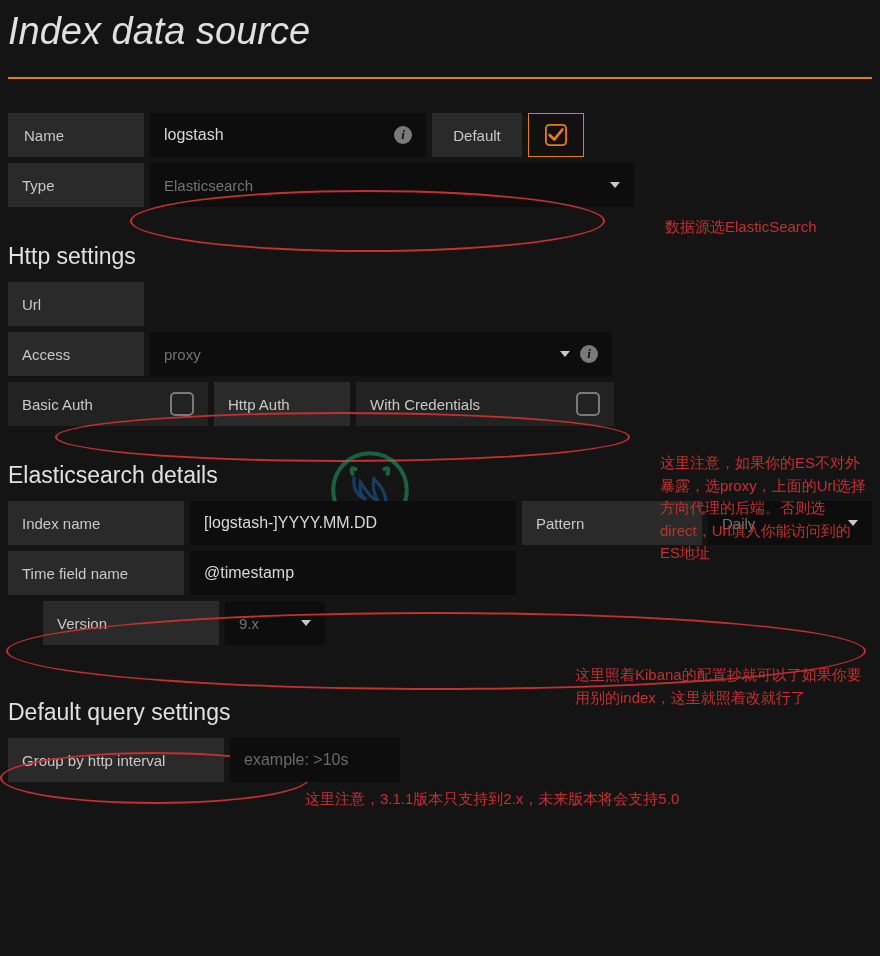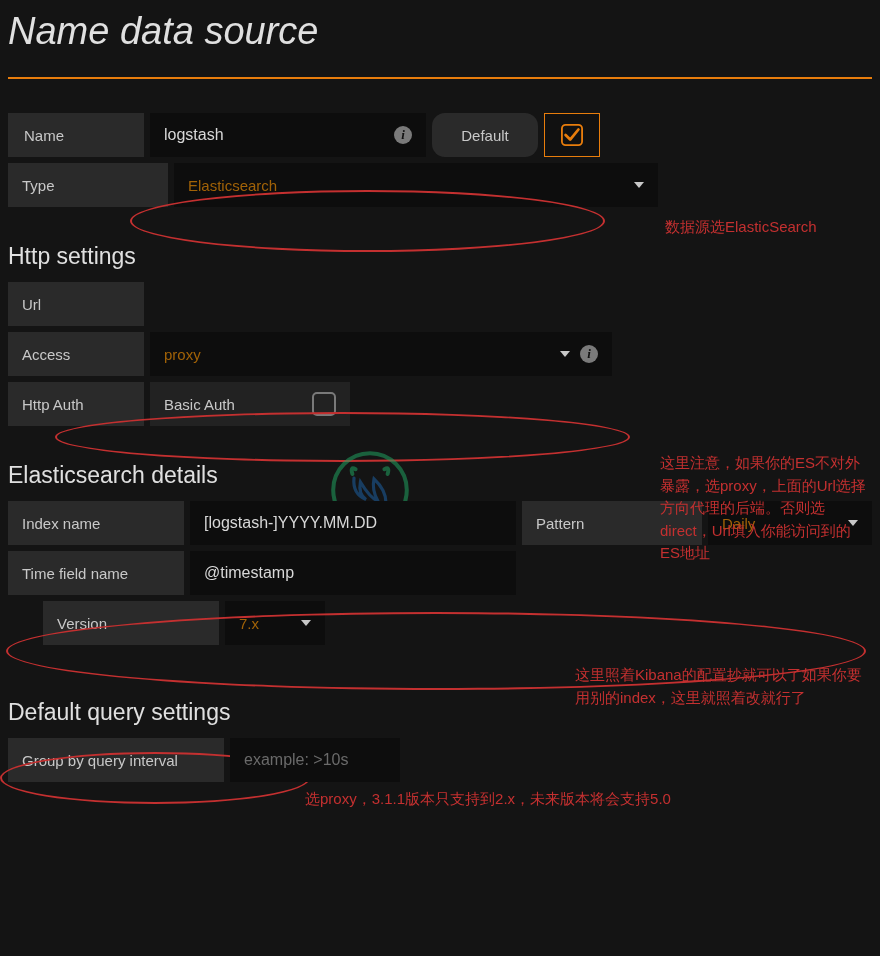--- a/index.html
+++ b/index.html
@@ -53,21 +53,21 @@
     border: none;
     color: #d8d8d8;
     font-size: 16px;
     width: 100%;
     height: 100%;
     outline: none;
   }
   .input-box input::placeholder { color: #6a6a6a; }
   .select-box {
     background: #0d0d0d;
-    color: #a16207;
+    color: #737373;
     padding: 0 14px;
     height: 44px;
     display: flex;
     align-items: center;
     justify-content: space-between;
     cursor: pointer;
   }
   .caret-down {
     width: 0; height: 0;
     border-left: 5px solid transparent;
@@ -112,49 +112,49 @@
     position: absolute;
   }
   .ellipse {
     position: absolute;
     border: 2px solid #c43030;
     border-radius: 50%;
     pointer-events: none;
   }
   
   .w-name { width: 136px; padding-left: 16px; }
-  .w-type { width: 160px; }
+  .w-type { width: 136px; }
   .w-url { width: 136px; }
   .w-access { width: 136px; }
   .w-http-auth { width: 136px; }
   .w-idx { width: 176px; }
   .w-tf { width: 176px; }
   .w-ver { width: 176px; margin-left: 35px; }
   .w-gbi { width: 216px; }
   
   .watermark {
     position: absolute;
     left: 330px; top: 450px;
     width: 80px; height: 80px;
     opacity: 0.55;
     pointer-events: none;
   }
 </style>
 </head>
 <body>
 
-<h1 class="page-title">Name data source</h1>
+<h1 class="page-title">Index data source</h1>
 
 <div class="row">
   <div class="label-box w-name">Name</div>
   <div class="input-box" style="width:276px; justify-content:space-between;">
     <input value="logstash" style="">
     <span class="info-icon"></span>
   </div>
-  <div class="label-box" style="width:106px; justify-content:center;border-radius:13px;">Default</div>
+  <div class="label-box" style="width:90px; justify-content:center;">Default</div>
   <div class="check-btn">
     <svg class="check-svg" viewBox="0 0 24 24">
       <rect x="1" y="1" width="22" height="22" rx="4" fill="none" stroke="#e87d0c" stroke-width="2"></rect>
       <path d="M5 12 L10 17 L19 6" fill="none" stroke="#e87d0c" stroke-width="3" stroke-linecap="round" stroke-linejoin="round"></path>
     </svg>
   </div>
 </div>
 
 <div class="row">
   <div class="label-box w-type">Type</div>
@@ -181,23 +181,27 @@
       <span class="caret-down"></span>
       <span class="info-icon"></span>
     </span>
   </div>
 </div>
 
 <div class="ellipse" style="left:55px; top:412px; width:575px; height:50px;"></div>
 <div class="annotation" style="left:660px; top:414px; width:210px;margin-top:38px;">这里注意，如果你的ES不对外暴露，选proxy，上面的Url选择方向代理的后端。否则选direct，Url填入你能访问到的ES地址</div>
 
 <div class="row">
-  <div class="label-box w-http-auth">Http Auth</div>
   <div class="label-box" style="width:200px; background:#222; justify-content:space-between;">
     <span>Basic Auth</span>
+    <span class="checkbox-box"></span>
+  </div>
+  <div class="label-box w-http-auth">Http Auth</div>
+  <div class="label-box" style="width:258px; background:#222; justify-content:space-between;">
+    <span>With Credentials</span>
     <span class="checkbox-box"></span>
   </div>
 </div>
 
 <svg class="watermark" viewBox="0 0 100 100">
   <circle cx="50" cy="50" r="46" fill="none" stroke="#1fa060" stroke-width="5"></circle>
   <path d="M30 35 Q28 55 45 62 Q35 55 38 40 Q50 60 60 64 Q52 50 55 36 Q70 50 70 66" fill="none" stroke="#1c5fa0" stroke-width="4" stroke-linecap="round"></path>
   <path d="M28 30 Q25 20 32 24 M72 30 Q75 20 68 24" fill="none" stroke="#1fa060" stroke-width="5" stroke-linecap="round"></path>
 </svg>
 
@@ -221,28 +225,28 @@
   <div class="label-box w-tf">Time field name</div>
   <div class="input-box" style="width:326px;">
     <input value="@timestamp" style="">
   </div>
 </div>
 <div class="annotation" style="left:575px; top:664px; width:290px;">这里照着Kibana的配置抄就可以了如果你要用别的index，这里就照着改就行了</div>
 
 <div class="row">
   <div class="label-box w-ver">Version</div>
   <div class="select-box" style="width:100px;">
-    <span>7.x</span>
+    <span>9.x</span>
     <span class="caret-down"></span>
   </div>
 </div>
 
 <div class="ellipse" style="left:0px; top:752px; width:310px; height:52px;"></div>
-<div class="annotation" style="left:305px; top:788px;">选proxy，3.1.1版本只支持到2.x，未来版本将会支持5.0</div>
+<div class="annotation" style="left:305px; top:788px;">这里注意，3.1.1版本只支持到2.x，未来版本将会支持5.0</div>
 
 <h3 class="section-title" style="margin-top:54px;">Default query settings</h3>
 
 <div class="row">
-  <div class="label-box w-gbi">Group by query interval</div>
+  <div class="label-box w-gbi">Group by http interval</div>
   <div class="input-box" style="width:170px;">
     <input placeholder="example: &gt;10s" style="">
   </div>
 </div>
 
 </body></html>

